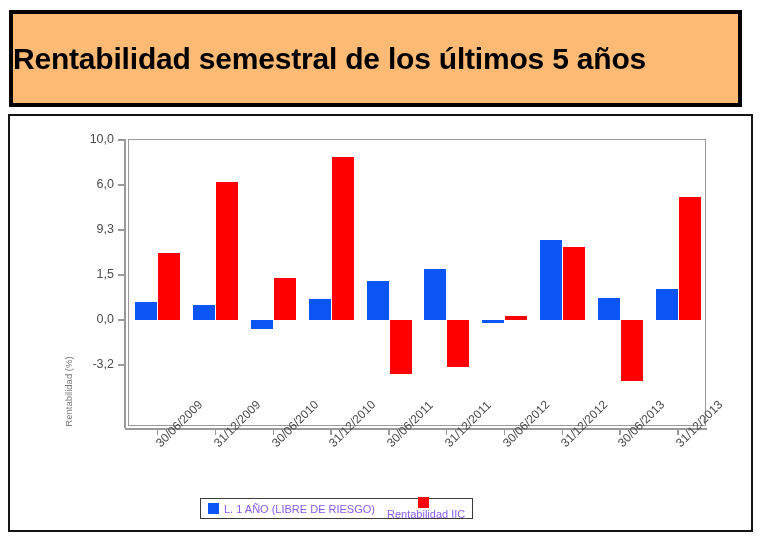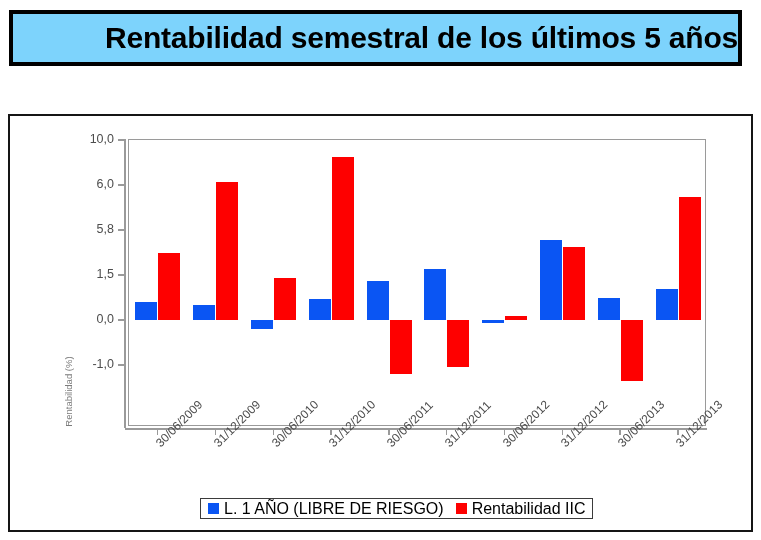--- a/index.html
+++ b/index.html
@@ -14,27 +14,27 @@
     overflow: hidden;
     position: relative;
   }
 
   
   #title-banner {
     position: absolute;
     left: 9px;
     top: 10px;
     width: 733px;
-    height: 56px;
+    height: 97px;
     border: 4px solid #000000;
-    background: #7dd3fc;
+    background: #fdba74;
     box-sizing: border-box;
     display: flex;
     align-items: center;
-    justify-content: flex-end;
+    justify-content: flex-start;
   }
   #title-text {
     font-size: 30px;
     font-weight: bold;
     color: #000000;
     letter-spacing: -0.2px;
     white-space: nowrap;
   }
 
   
@@ -176,30 +176,30 @@
     align-items: center;
     padding: 0 7px;
     box-sizing: border-box;
     white-space: nowrap;
   }
   .legend-entry {
     display: inline-flex;
     align-items: center;
     margin-right: 12px;
   }
-  .legend-entry:last-child { margin-right: 0; }
+  .legend-entry:last-child { margin-right: 0; flex-direction: column; }
   .legend-swatch {
     width: 11px;
     height: 11px;
     margin-right: 5px;
     display: inline-block;
   }
   .legend-text {
-    font-size: 16px;
-    color: #000000;
+    font-size: 11px;
+    color: #8b5cf6;
   }
 </style>
 </head>
 <body>
 
 <div id="title-banner">
   <div id="title-text">Rentabilidad semestral de los últimos 5 años</div>
 </div>
 
 <div id="chart-box">
@@ -219,30 +219,30 @@
         <div class="y-tick" style="top: 248px;"></div>
       </div>
     <div id="y-labels">
         <div class="y-label-wrap" style="top: 23px;">
           <div class="y-label">10,0</div>
         </div>
         <div class="y-label-wrap" style="top: 68px;">
           <div class="y-label">6,0</div>
         </div>
         <div class="y-label-wrap" style="top: 113px;">
-          <div class="y-label">5,8</div>
+          <div class="y-label">9,3</div>
         </div>
         <div class="y-label-wrap" style="top: 158px;">
           <div class="y-label">1,5</div>
         </div>
         <div class="y-label-wrap" style="top: 203px;">
           <div class="y-label">0,0</div>
         </div>
         <div class="y-label-wrap" style="top: 248px;">
-          <div class="y-label">-1,0</div>
+          <div class="y-label">-3,2</div>
         </div>
       </div>
 
     <div id="plot-frame">
       <div id="plot-area">
           <div class="bar blue" title="L. 1 AÑO (LIBRE DE RIESGO) 30/06/2009: 1" style="left: 6.4px; top: 162px; width: 22px; height: 18px; background: rgb(10, 85, 243);"></div>
           <div class="bar red" title="Rentabilidad IIC 30/06/2009: 3.7" style="left: 29.4px; top: 113.4px; width: 22px; height: 66.6px; background: rgb(254, 0, 0);"></div>
           <div class="bar blue" title="L. 1 AÑO (LIBRE DE RIESGO) 31/12/2009: 0.85" style="left: 64.2px; top: 164.7px; width: 22px; height: 15.3px; background: rgb(10, 85, 243);"></div>
           <div class="bar red" title="Rentabilidad IIC 31/12/2009: 7.65" style="left: 87.2px; top: 42.3px; width: 22px; height: 137.7px; background: rgb(254, 0, 0);"></div>
           <div class="bar blue" title="L. 1 AÑO (LIBRE DE RIESGO) 30/06/2010: -0.5" style="left: 122px; top: 180px; width: 22px; height: 9px; background: rgb(10, 85, 243);"></div>

